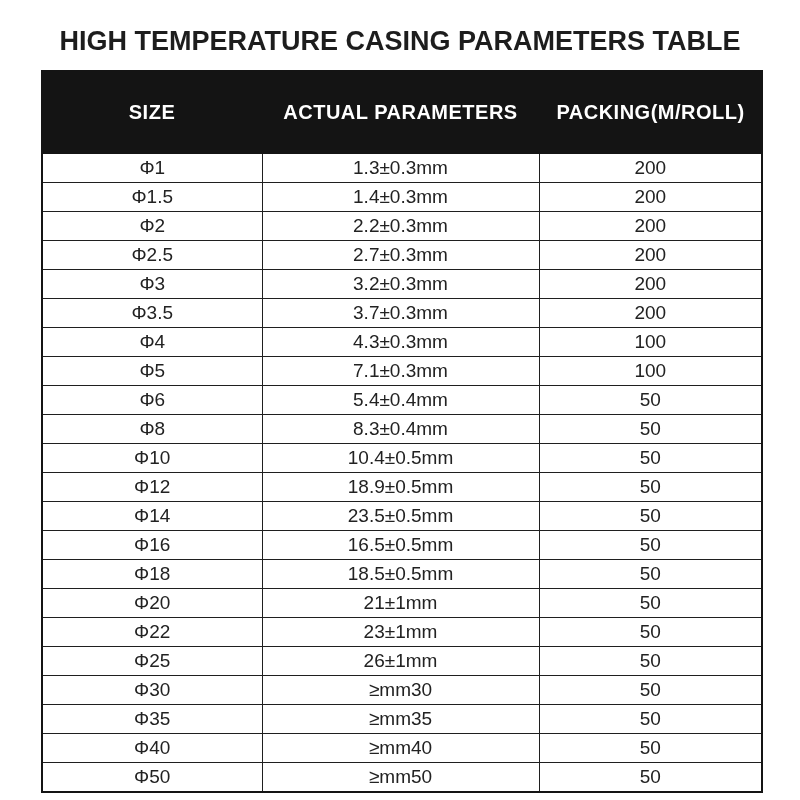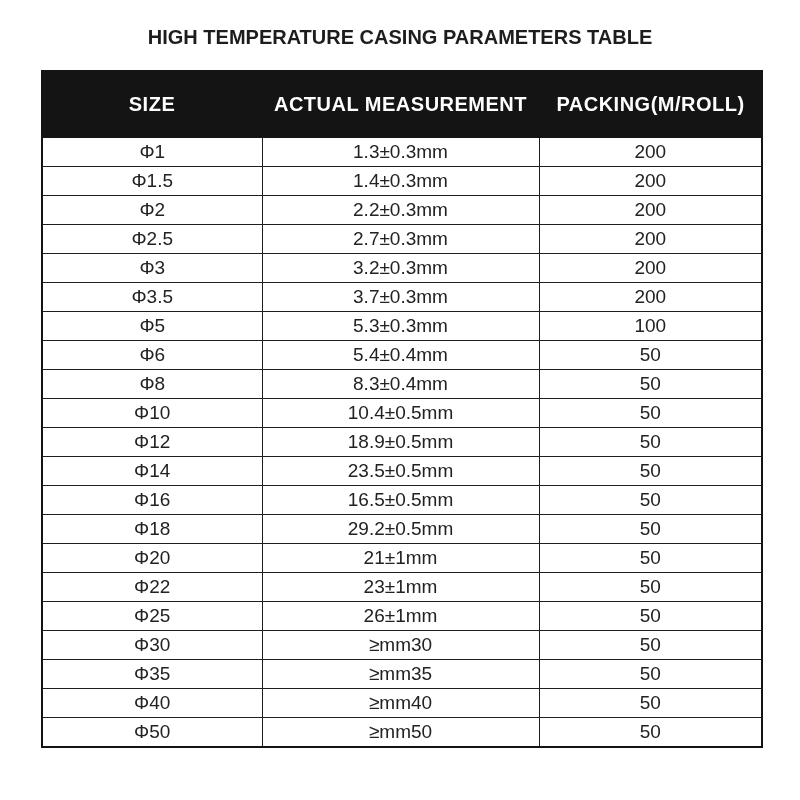--- a/index.html
+++ b/index.html
@@ -15,21 +15,21 @@
     font-family: "Liberation Sans", sans-serif;
     color: #1c1c1c;
     overflow: hidden;
   }
   .title {
     position: absolute;
     top: 26px;
     left: 0;
     width: 100%;
     text-align: center;
-    font-size: 20px;
+    font-size: 27px;
     font-weight: bold;
     letter-spacing: 0px;
     color: #1d1d1d;
     font-stretch: condensed;
     white-space: nowrap;
   }
   table.params {
     position: absolute;
     top: 70px;
     left: 41px;
@@ -44,21 +44,21 @@
   table.params thead th {
     background: #141414;
     color: #ffffff;
     height: 48px;
     font-size: 20px;
     font-weight: bold;
     letter-spacing: 0.5px;
     text-align: center;
     vertical-align: middle;
     border: 2px solid #141414;
-    padding: 8px;
+    padding: 16px;
   }
   table.params tbody td {
     height: 28px;
     font-size: 19px;
     text-align: center;
     vertical-align: middle;
     border: 1.5px solid #1f1f1f;
     padding: 0;
     color: #222222;
     background: #ffffff;
@@ -76,21 +76,21 @@
 
   <table class="params">
     <colgroup>
       <col class="c1">
       <col class="c2">
       <col class="c3">
     </colgroup>
     <thead>
       <tr>
         <th>SIZE</th>
-        <th>ACTUAL MEASUREMENT</th>
+        <th>ACTUAL PARAMETERS</th>
         <th>PACKING(M/ROLL)</th>
       </tr>
     </thead>
     <tbody id="table-body">
     <tr>
       <td>Φ1</td>
       <td>1.3±0.3mm</td>
       <td>200</td>
     </tr>
 
@@ -117,24 +117,29 @@
       <td>3.2±0.3mm</td>
       <td>200</td>
     </tr>
 
     <tr>
       <td>Φ3.5</td>
       <td>3.7±0.3mm</td>
       <td>200</td>
     </tr>
 
+    <tr>
+      <td>Φ4</td>
+      <td>4.3±0.3mm</td>
+      <td>100</td>
+    </tr>
 
     <tr>
       <td>Φ5</td>
-      <td>5.3±0.3mm</td>
+      <td>7.1±0.3mm</td>
       <td>100</td>
     </tr>
 
     <tr>
       <td>Φ6</td>
       <td>5.4±0.4mm</td>
       <td>50</td>
     </tr>
 
     <tr>
@@ -162,21 +167,21 @@
     </tr>
 
     <tr>
       <td>Φ16</td>
       <td>16.5±0.5mm</td>
       <td>50</td>
     </tr>
 
     <tr>
       <td>Φ18</td>
-      <td>29.2±0.5mm</td>
+      <td>18.5±0.5mm</td>
       <td>50</td>
     </tr>
 
     <tr>
       <td>Φ20</td>
       <td>21±1mm</td>
       <td>50</td>
     </tr>
 
     <tr>

